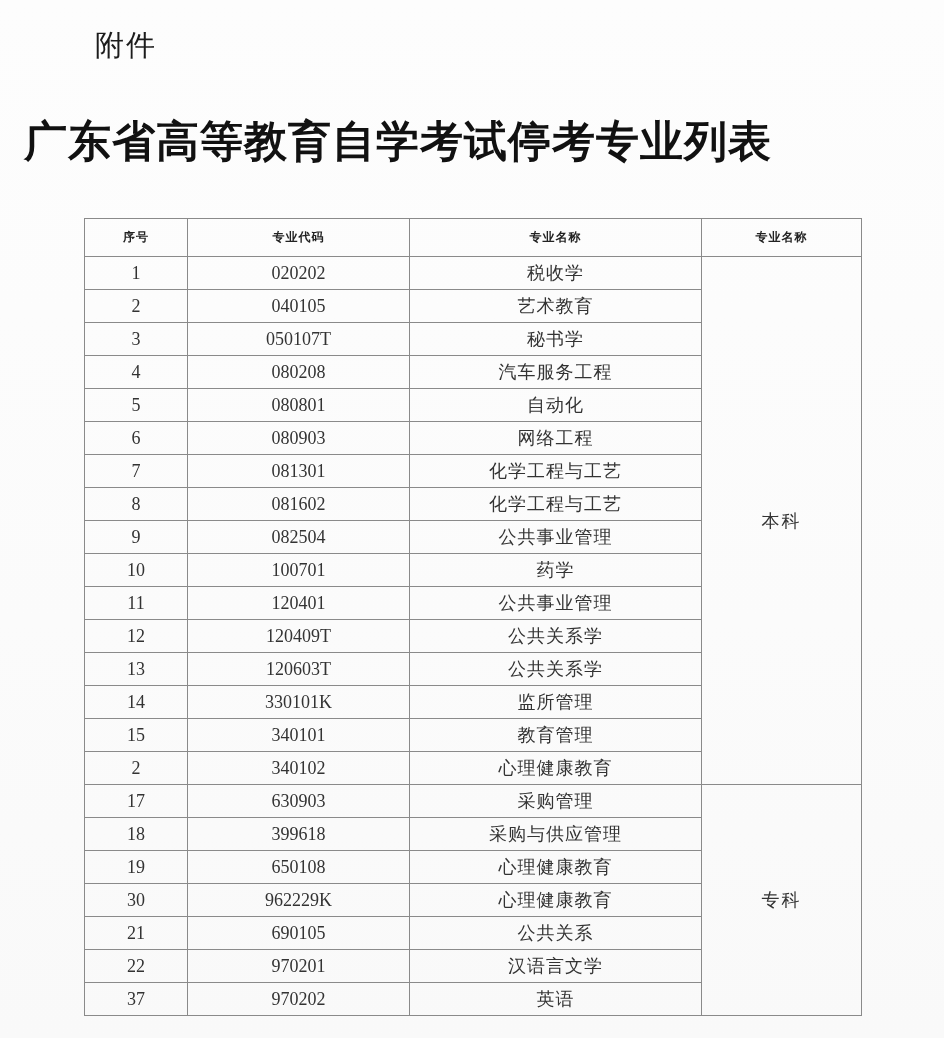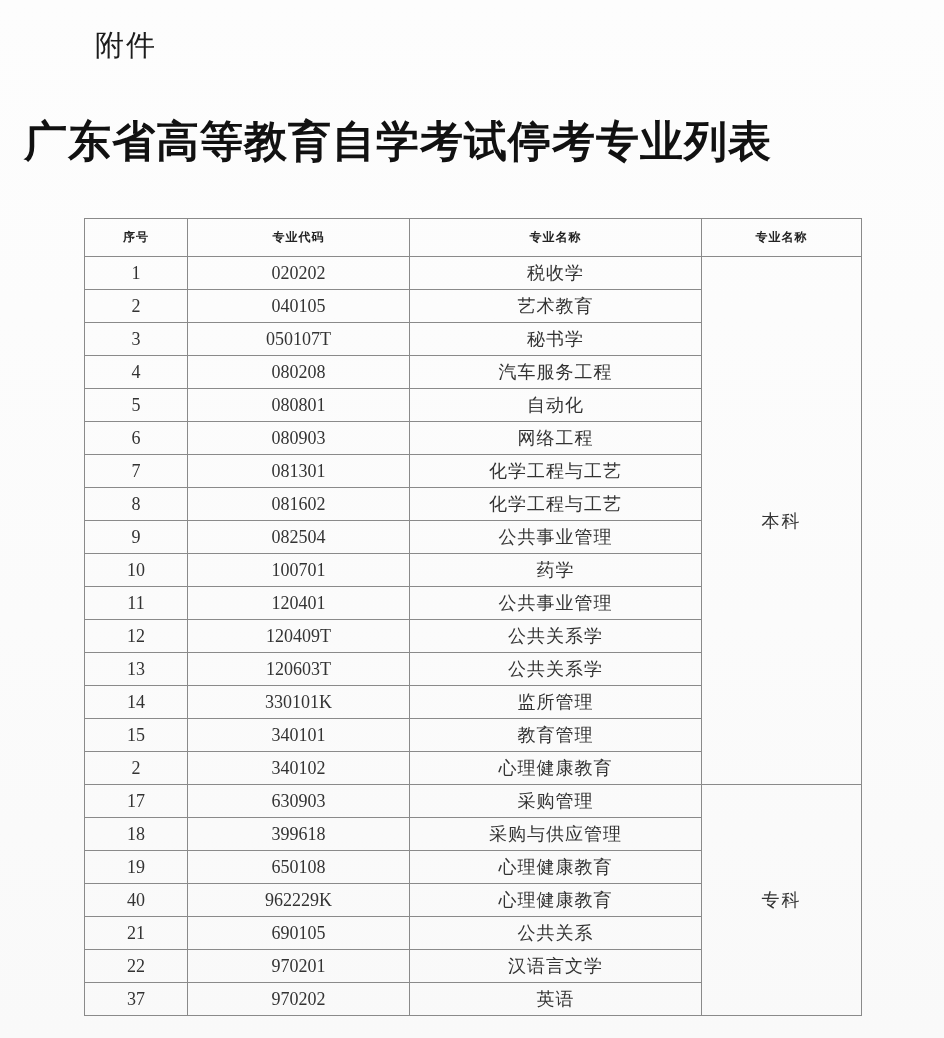--- a/index.html
+++ b/index.html
@@ -197,21 +197,21 @@
         <td class="c-no">18</td>
         <td class="c-code">399618</td>
         <td class="c-name">采购与供应管理</td>
       </tr>
       <tr>
         <td class="c-no">19</td>
         <td class="c-code">650108</td>
         <td class="c-name">心理健康教育</td>
       </tr>
       <tr>
-        <td class="c-no">40</td>
+        <td class="c-no">30</td>
         <td class="c-code">962229K</td>
         <td class="c-name">心理健康教育</td>
       </tr>
       <tr>
         <td class="c-no">21</td>
         <td class="c-code">690105</td>
         <td class="c-name">公共关系</td>
       </tr>
       <tr>
         <td class="c-no">22</td>

